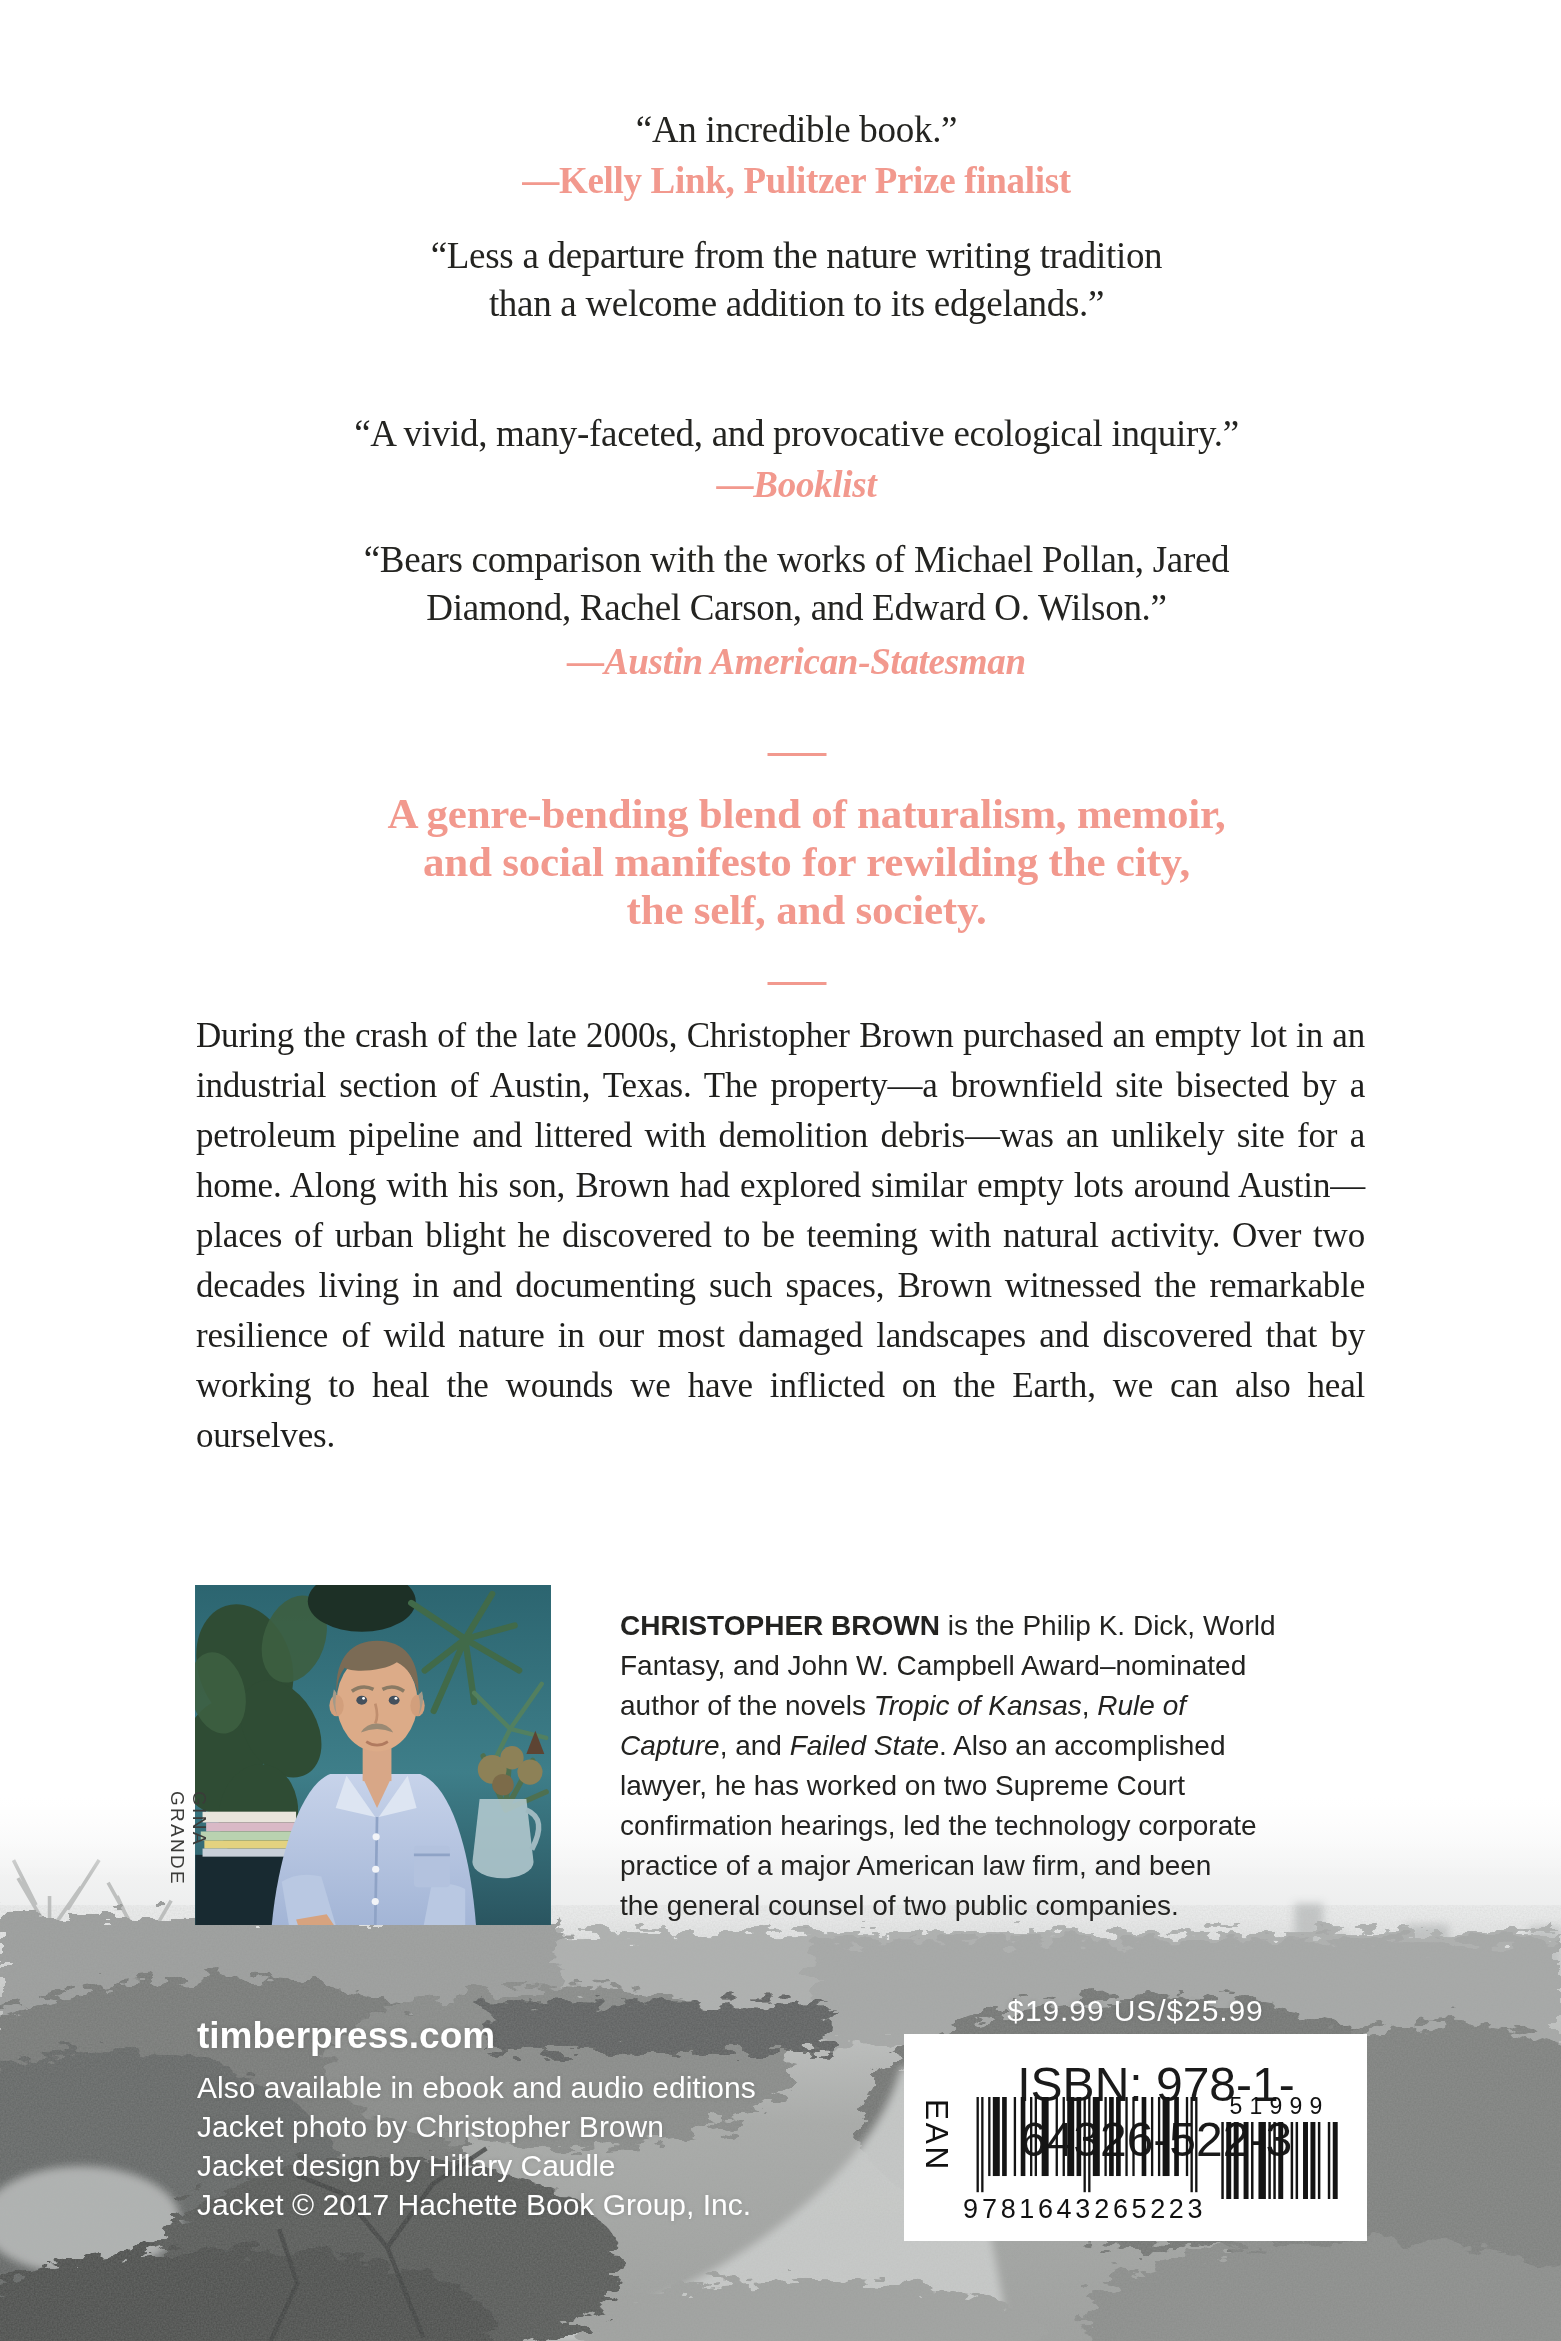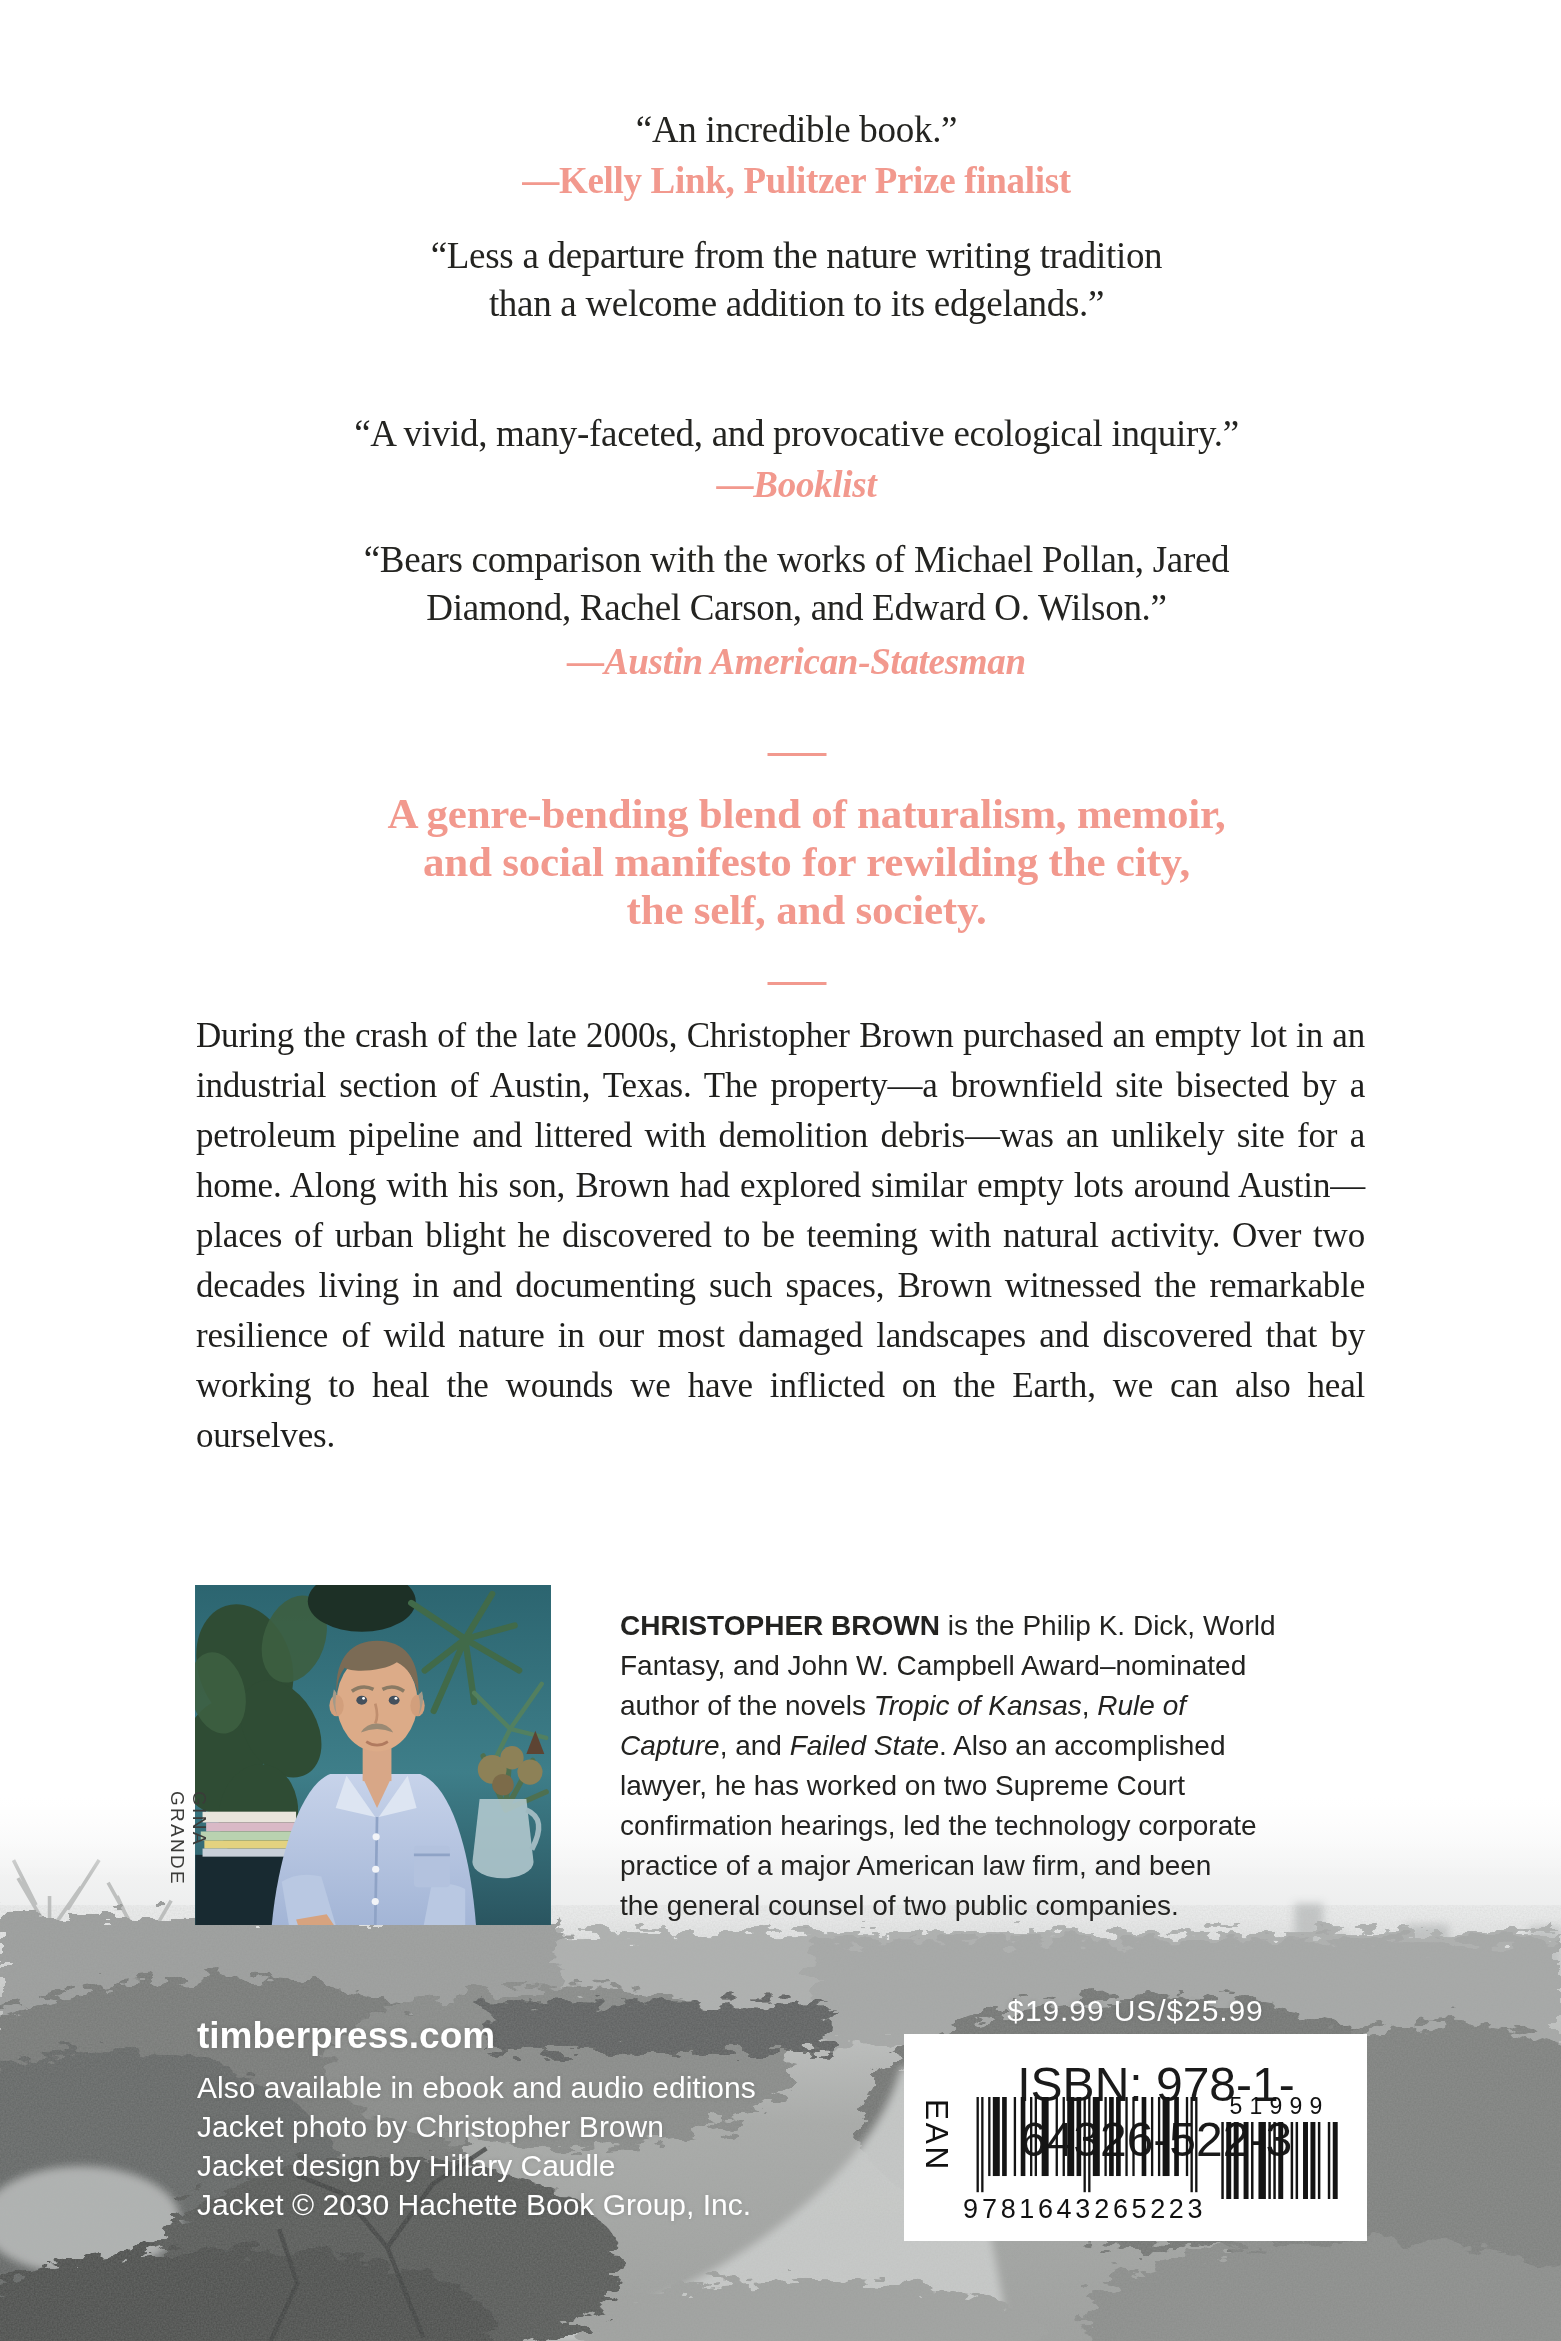--- a/index.html
+++ b/index.html
@@ -291,21 +291,21 @@
 lawyer, he has worked on two Supreme Court
 confirmation hearings, led the technology corporate
 practice of a major American law firm, and been
 the general counsel of two public companies.</span></div>
 
   <div class="credits">
     <div class="site">timberpress.com</div>
     <div class="credit-line">Also available in ebook and audio editions</div>
     <div class="credit-line">Jacket photo by Christopher Brown</div>
     <div class="credit-line">Jacket design by Hillary Caudle</div>
-    <div class="credit-line">Jacket © 2030 Hachette Book Group, Inc.</div>
+    <div class="credit-line">Jacket © 2017 Hachette Book Group, Inc.</div>
   </div>
 
   <div class="price-line">
     <span>$19.99 US/$25.99 CAN</span><span class="price-sep">•</span><span>NATURE</span>
   </div>
 
   <div class="barcode-box">
     <div class="isbn-text">ISBN: 978-1-64326-522-3</div>
     <div class="ean">EAN</div>
     <svg class="main-bars" width="222" height="97" viewBox="0 0 246 108">

